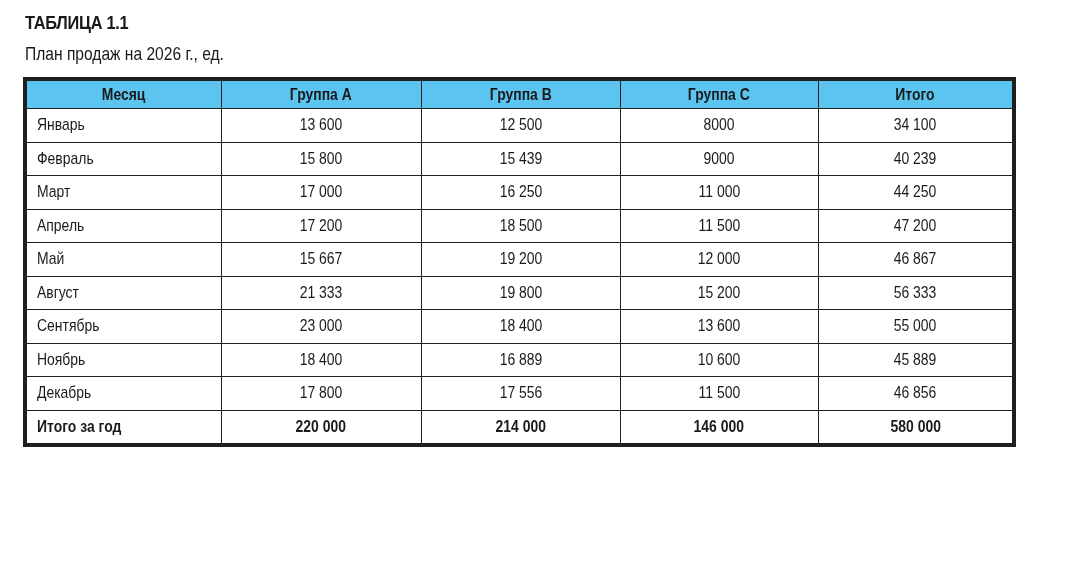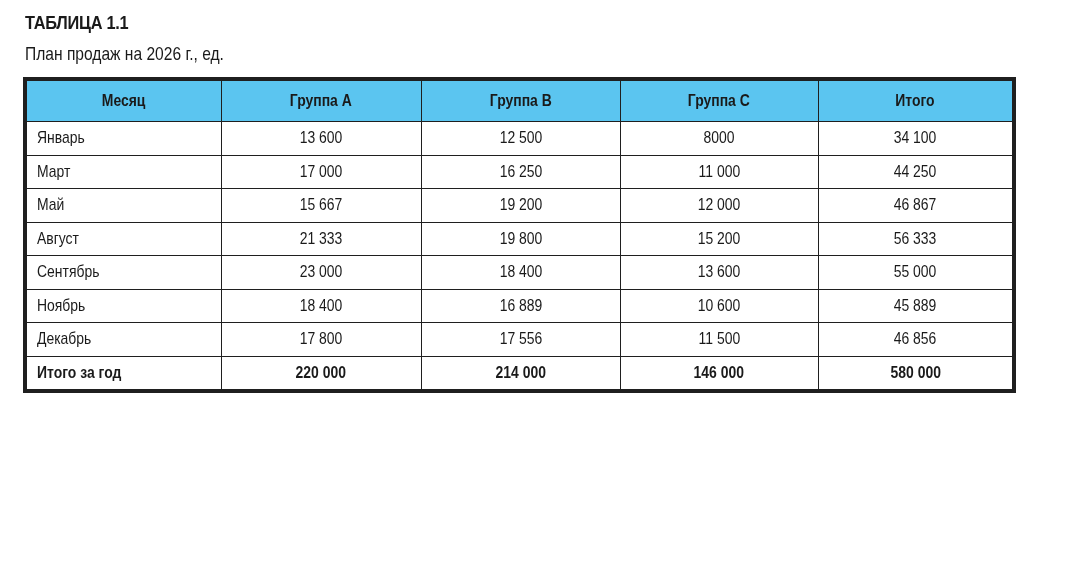--- a/index.html
+++ b/index.html
@@ -63,21 +63,21 @@
       font-size: 17px;
       white-space: nowrap;
     }
     tr:first-child th { border-top: none; }
     tr:last-child td { border-bottom: none; margin-left: 7px; }
     th:first-child, td:first-child { border-left: none; }
     th:last-child, td:last-child { border-right: none; }
     thead th {
       background: #5bc5f0;
       font-weight: bold;
-      height: 40px;
+      height: 27px;
       text-align: center;
     }
     td { text-align: center; }
     td.month { text-align: left; padding-left: 10px; }
     .narrow {
       display: inline-block;
       transform: scaleX(0.82);
     }
     td.month .narrow { transform-origin: left center; }
     th .narrow, td.num .narrow { transform-origin: center center; }
@@ -109,25 +109,39 @@
     </thead>
     <tbody id="tbody">
         <tr>
           <td class="month"><span class="narrow">Январь</span></td>
           <td class="num"><span class="narrow">13 600</span></td>
           <td class="num"><span class="narrow">12 500</span></td>
           <td class="num"><span class="narrow">8000</span></td>
           <td class="num"><span class="narrow">34 100</span></td>
         </tr>
         <tr>
+          <td class="month"><span class="narrow">Февраль</span></td>
+          <td class="num"><span class="narrow">15 800</span></td>
+          <td class="num"><span class="narrow">15 439</span></td>
+          <td class="num"><span class="narrow">9000</span></td>
+          <td class="num"><span class="narrow">40 239</span></td>
+        </tr>
+        <tr>
           <td class="month"><span class="narrow">Март</span></td>
           <td class="num"><span class="narrow">17 000</span></td>
           <td class="num"><span class="narrow">16 250</span></td>
           <td class="num"><span class="narrow">11 000</span></td>
           <td class="num"><span class="narrow">44 250</span></td>
+        </tr>
+        <tr>
+          <td class="month"><span class="narrow">Апрель</span></td>
+          <td class="num"><span class="narrow">17 200</span></td>
+          <td class="num"><span class="narrow">18 500</span></td>
+          <td class="num"><span class="narrow">11 500</span></td>
+          <td class="num"><span class="narrow">47 200</span></td>
         </tr>
         <tr>
           <td class="month"><span class="narrow">Май</span></td>
           <td class="num"><span class="narrow">15 667</span></td>
           <td class="num"><span class="narrow">19 200</span></td>
           <td class="num"><span class="narrow">12 000</span></td>
           <td class="num"><span class="narrow">46 867</span></td>
         </tr>
         <tr>
           <td class="month"><span class="narrow">Август</span></td>

